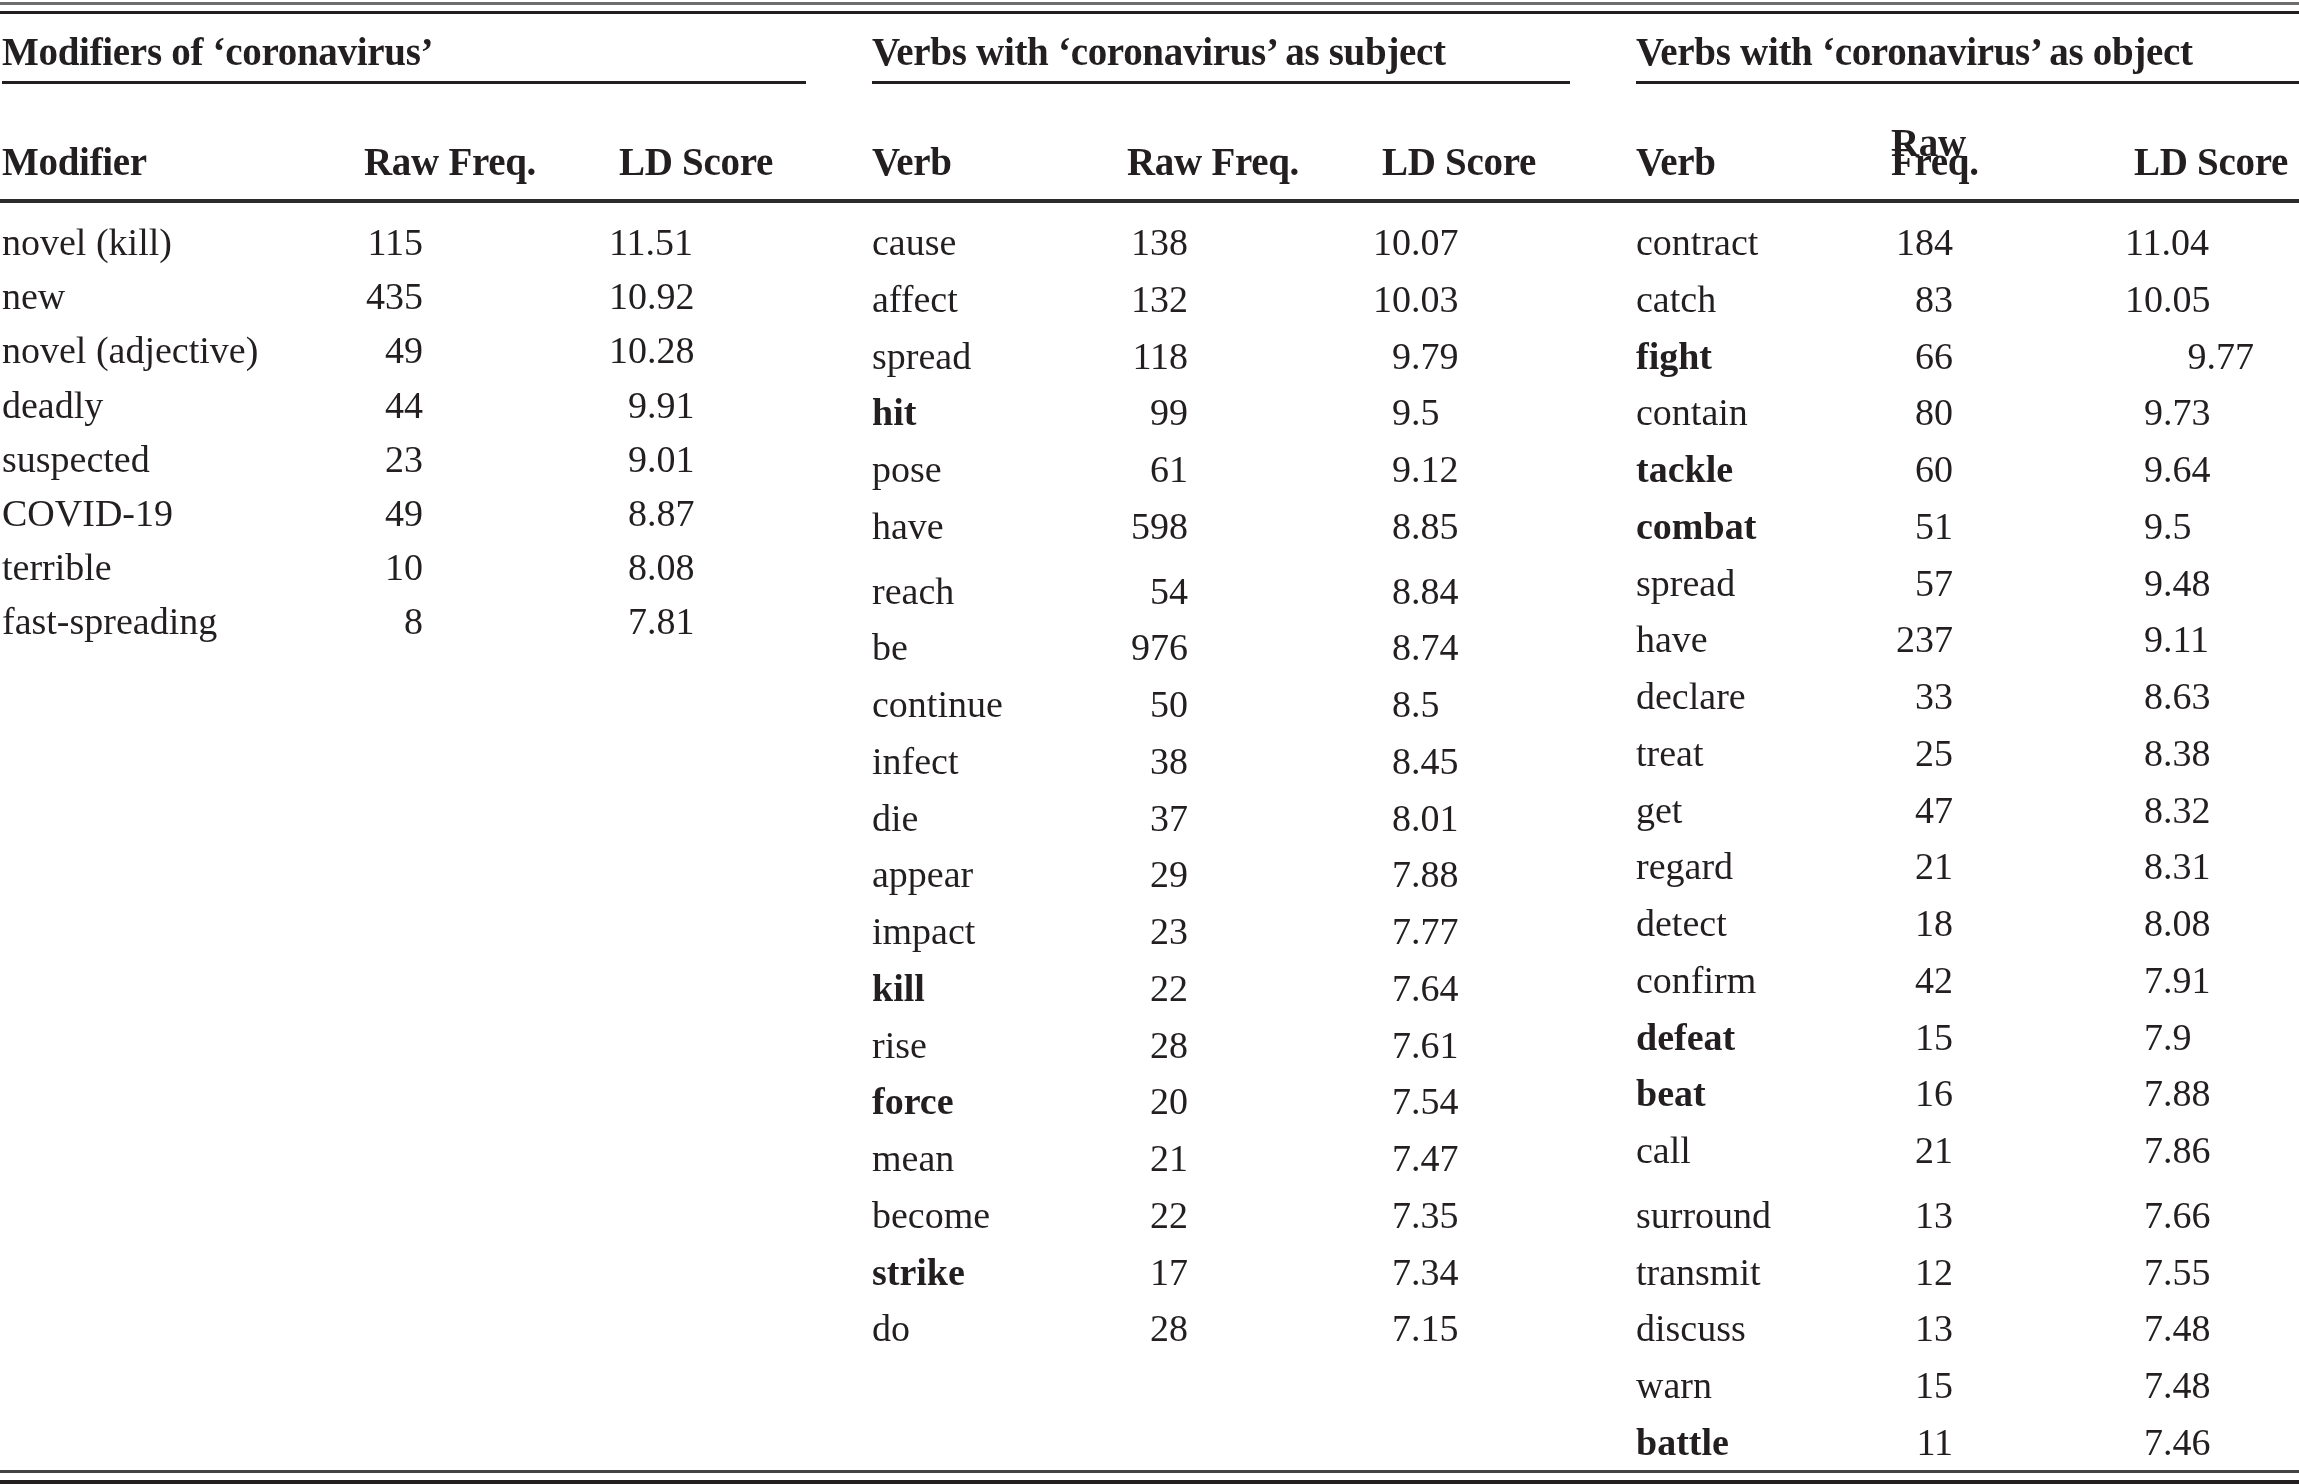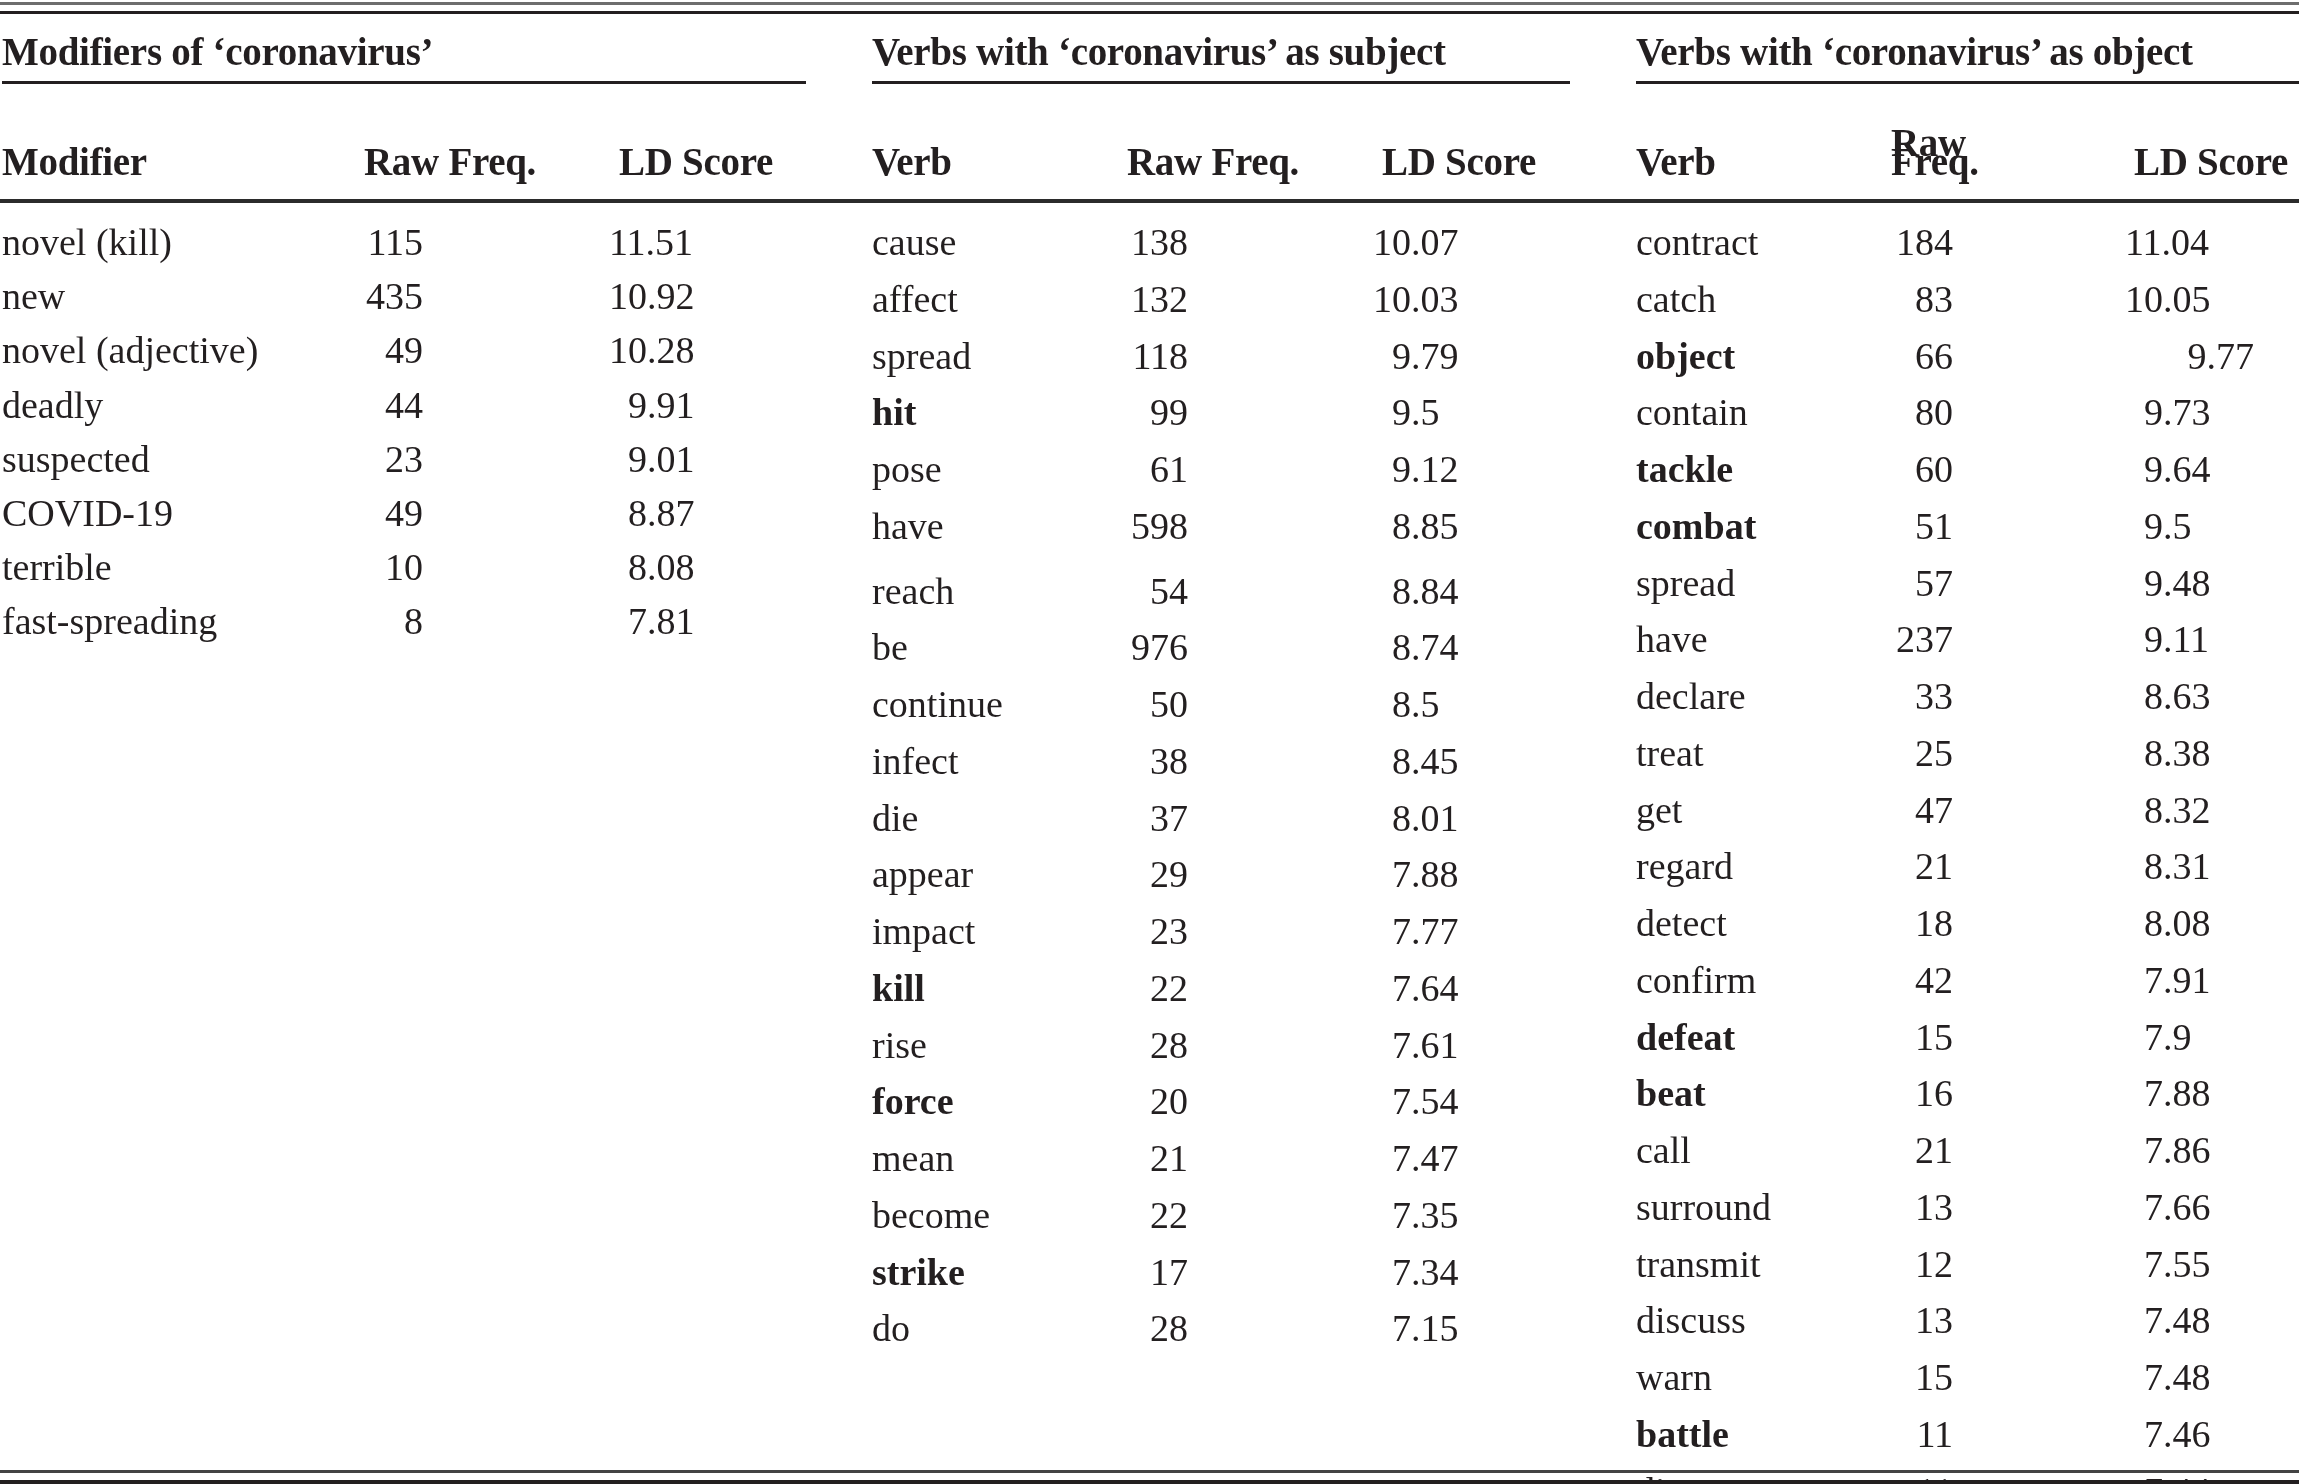--- a/index.html
+++ b/index.html
@@ -208,21 +208,21 @@
           <span class="c word" style="left: 0px;">contract</span>
           <span class="c num" style="right: auto; width: 140px; left: 177px;">184</span>
           <span class="c num" style="width: 110px; left: 489px; text-align: left;">11.04</span>
         </div>
         <div class="row" style="height: 56.7619px;">
           <span class="c word" style="left: 0px;">catch</span>
           <span class="c num" style="right: auto; width: 140px; left: 177px;">83</span>
           <span class="c num" style="width: 110px; left: 489px; text-align: left;">10.05</span>
         </div>
         <div class="row" style="height: 56.7619px;">
-          <span class="c word bold" style="left: 0px;">object</span>
+          <span class="c word bold" style="left: 0px;">fight</span>
           <span class="c num" style="right: auto; width: 140px; left: 177px;">66</span>
           <span class="c num" style="width: 110px; left: 489px; text-align: right; padding-left: 19px;">9.77</span>
         </div>
         <div class="row" style="height: 56.7619px;">
           <span class="c word" style="left: 0px;">contain</span>
           <span class="c num" style="right: auto; width: 140px; left: 177px;">80</span>
           <span class="c num" style="width: 110px; left: 489px; text-align: left; padding-left: 19px;">9.73</span>
         </div>
         <div class="row" style="height: 56.7619px;">
           <span class="c word bold" style="left: 0px;">tackle</span>
@@ -282,21 +282,21 @@
         <div class="row" style="height: 56.7619px;">
           <span class="c word bold" style="left: 0px;">beat</span>
           <span class="c num" style="right: auto; width: 140px; left: 177px;">16</span>
           <span class="c num" style="width: 110px; left: 489px; text-align: left; padding-left: 19px;">7.88</span>
         </div>
         <div class="row" style="height: 56.7619px;">
           <span class="c word" style="left: 0px;">call</span>
           <span class="c num" style="right: auto; width: 140px; left: 177px;">21</span>
           <span class="c num" style="width: 110px; left: 489px; text-align: left; padding-left: 19px;">7.86</span>
         </div>
-        <div class="row" style="height: 56.7619px;">
+        <div class="row" style="height: 56.7619px; margin-top: 8px;">
           <span class="c word" style="left: 0px;">surround</span>
           <span class="c num" style="right: auto; width: 140px; left: 177px;">13</span>
           <span class="c num" style="width: 110px; left: 489px; text-align: left; padding-left: 19px;">7.66</span>
         </div>
         <div class="row" style="height: 56.7619px;">
           <span class="c word" style="left: 0px;">transmit</span>
           <span class="c num" style="right: auto; width: 140px; left: 177px;">12</span>
           <span class="c num" style="width: 110px; left: 489px; text-align: left; padding-left: 19px;">7.55</span>
         </div>
         <div class="row" style="height: 56.7619px;">

